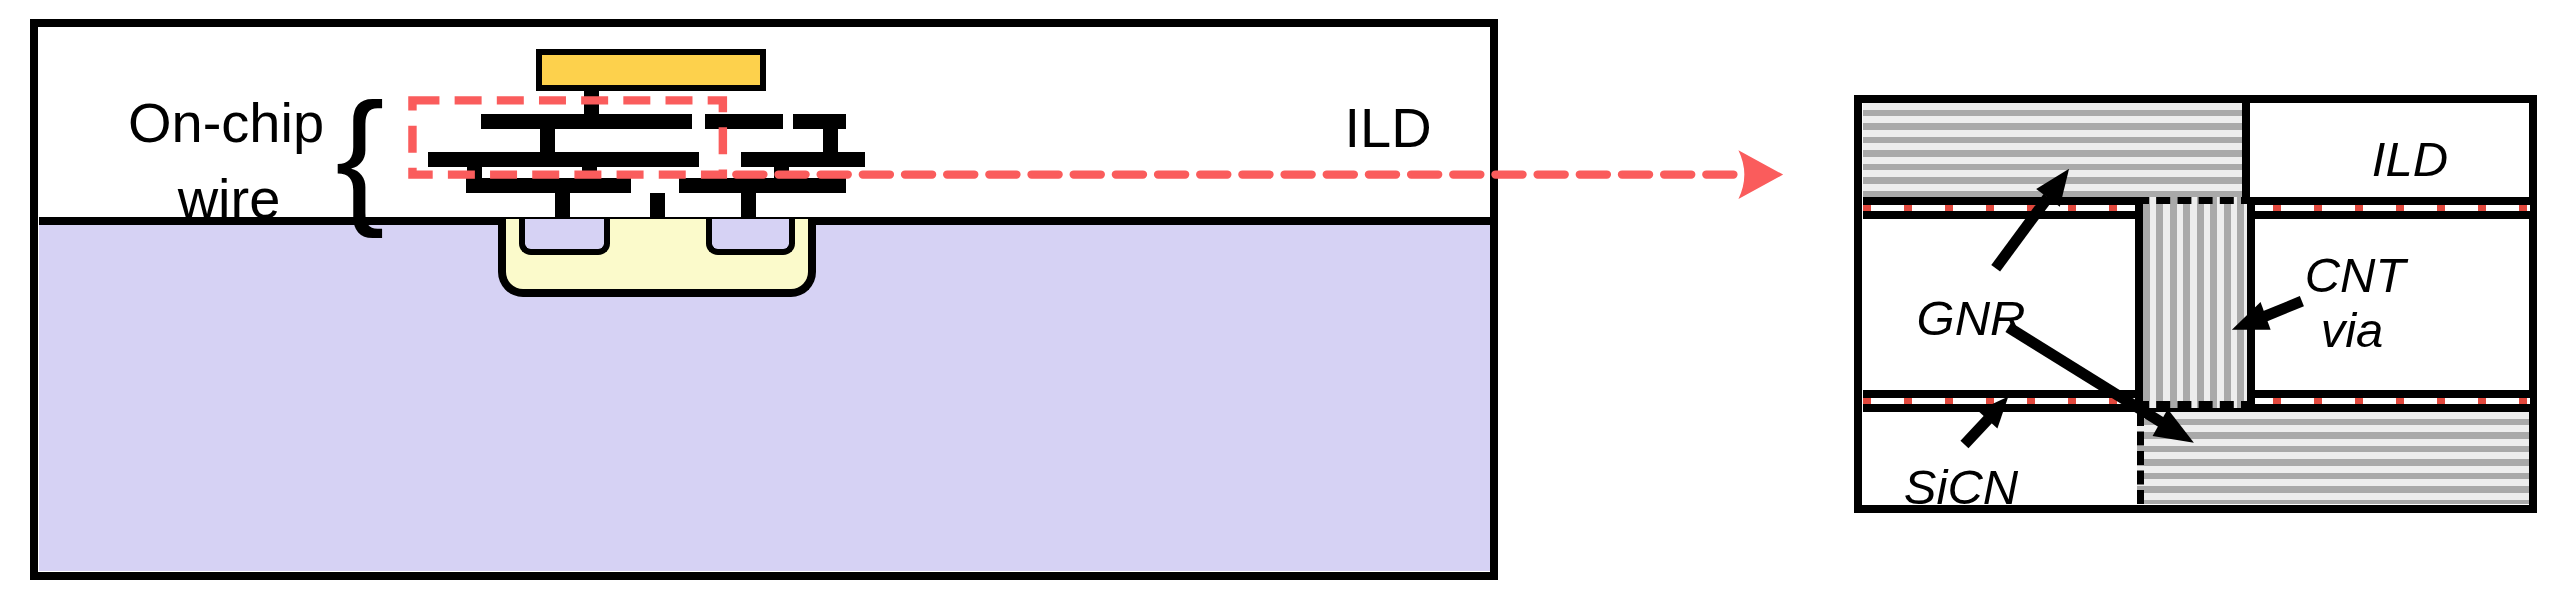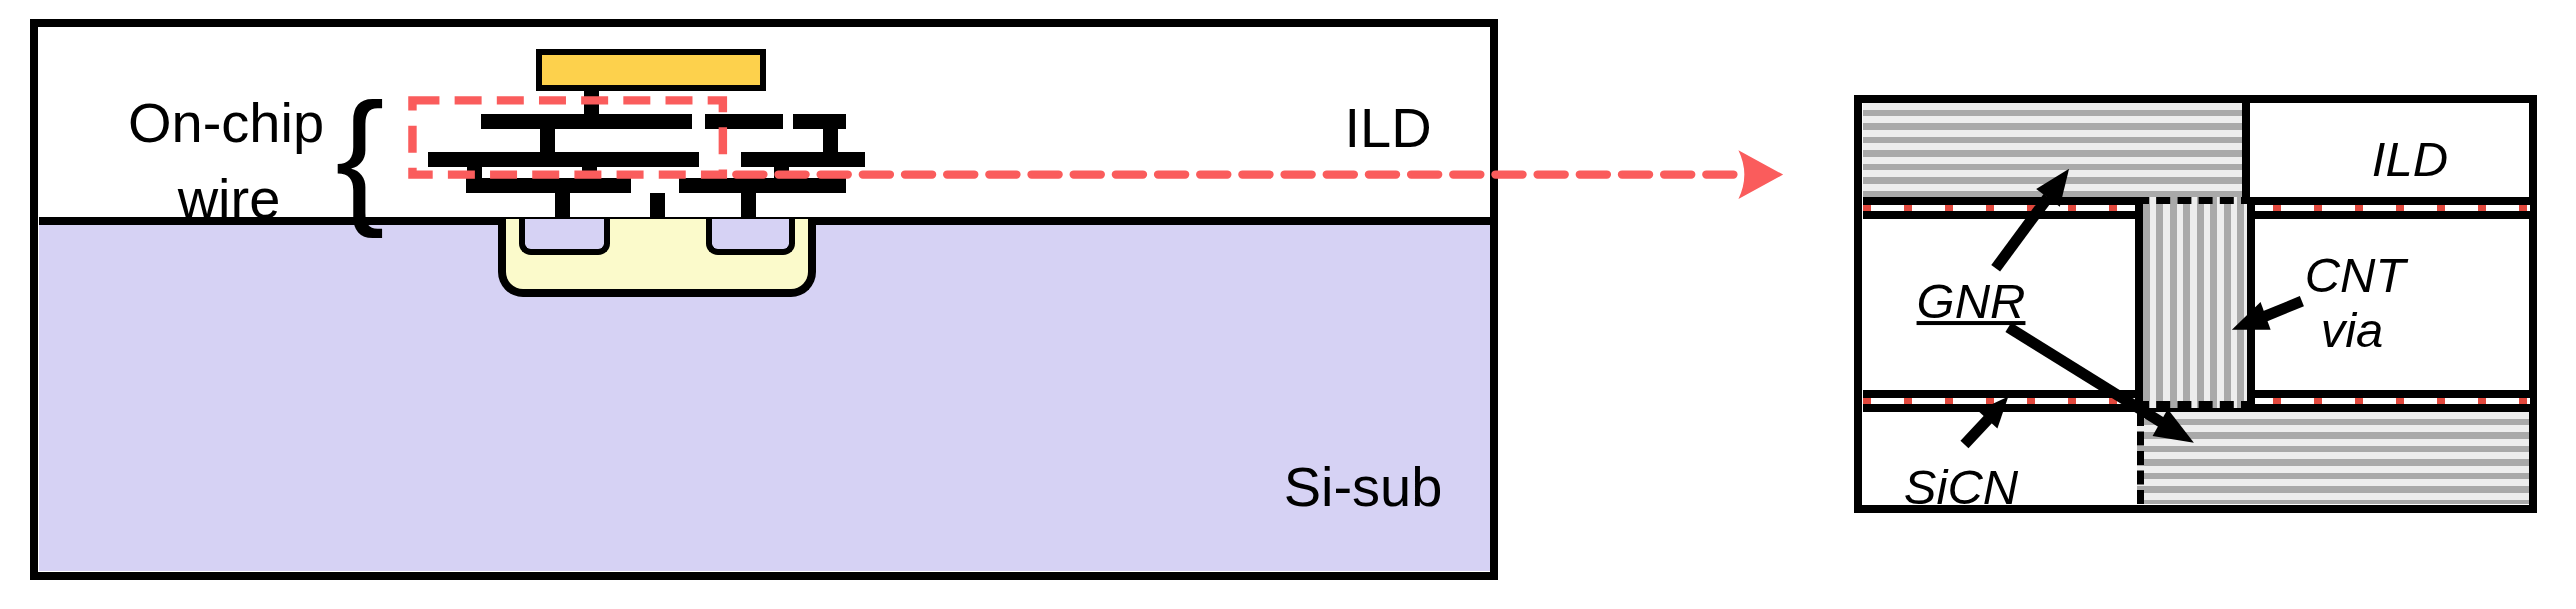--- a/index.html
+++ b/index.html
@@ -44,21 +44,20 @@
 
 <div class="stage">
 
   <div class="abs chip-box"></div>
   <div class="abs si-region"></div>
 
   <div class="abs lbl lbl-main" style="left:226px;top:123px;">On-chip</div>
   <div class="abs lbl lbl-main wire-word" style="left:229px;top:199px;text-decoration:underline;">wire</div>
   <div class="abs lbl brace" style="left:360px;top:156px;">{</div>
   <div class="abs lbl lbl-main" style="left:1388px;top:128px;">ILD</div>
-  <div class="abs lbl lbl-main" style="left:1363px;top:487px;">Si-sub</div>
 
   <div class="abs well"></div>
   <div class="abs notch left"></div>
   <div class="abs notch right"></div>
   <div class="abs gate-rect"></div>
 
   <div class="abs bar" style="left:584px;top:88px;width:15px;height:28px;"></div>
   <div class="abs bar" style="left:481px;top:114px;width:211px;height:15px;"></div>
   <div class="abs bar" style="left:705px;top:114px;width:78px;height:15px;"></div>
   <div class="abs bar" style="left:793px;top:114px;width:53px;height:15px;"></div>
@@ -76,21 +75,21 @@
   <div class="abs bar" style="left:741px;top:193px;width:15px;height:26px;"></div>
 
   <div class="abs detail-box"></div>
   <div class="abs top-gnr hstripes"></div>
   <div class="abs sicn-band band1"></div>
   <div class="abs sicn-band band2"></div>
   <div class="abs cnt-via vstripes"></div>
   <div class="abs bottom-gnr hstripes"></div>
 
   <div class="abs lbl lbl-italic" style="left:2410px;top:160px;">ILD</div>
-  <div class="abs lbl lbl-italic" style="left:1971px;top:302px;text-decoration:underline;">GNR</div>
+  <div class="abs lbl lbl-italic" style="left:1971px;top:319px;">GNR</div>
   <div class="abs lbl lbl-italic" style="left:2355px;top:276px;">CNT</div>
   <div class="abs lbl lbl-italic" style="left:2352px;top:331px;">via</div>
   <div class="abs lbl lbl-italic" style="left:1961px;top:473px;margin-top:15px;">SiCN</div>
 
   <svg class="overlay" width="2576" height="609" viewBox="0 0 3052 722">
     <rect x="488" y="119" width="368" height="88" fill="none" stroke="#FA5C5C" stroke-width="10" stroke-dasharray="32 18"></rect>
     <line x1="872" y1="207" x2="2055" y2="207" stroke="#FA5C5C" stroke-width="10" stroke-dasharray="32 18" stroke-linecap="round"></line>
     <path d="M 2113 207 L 2060 178 Q 2074 207 2060 236 Z" fill="#FA5C5C"></path>
   </svg>
 

